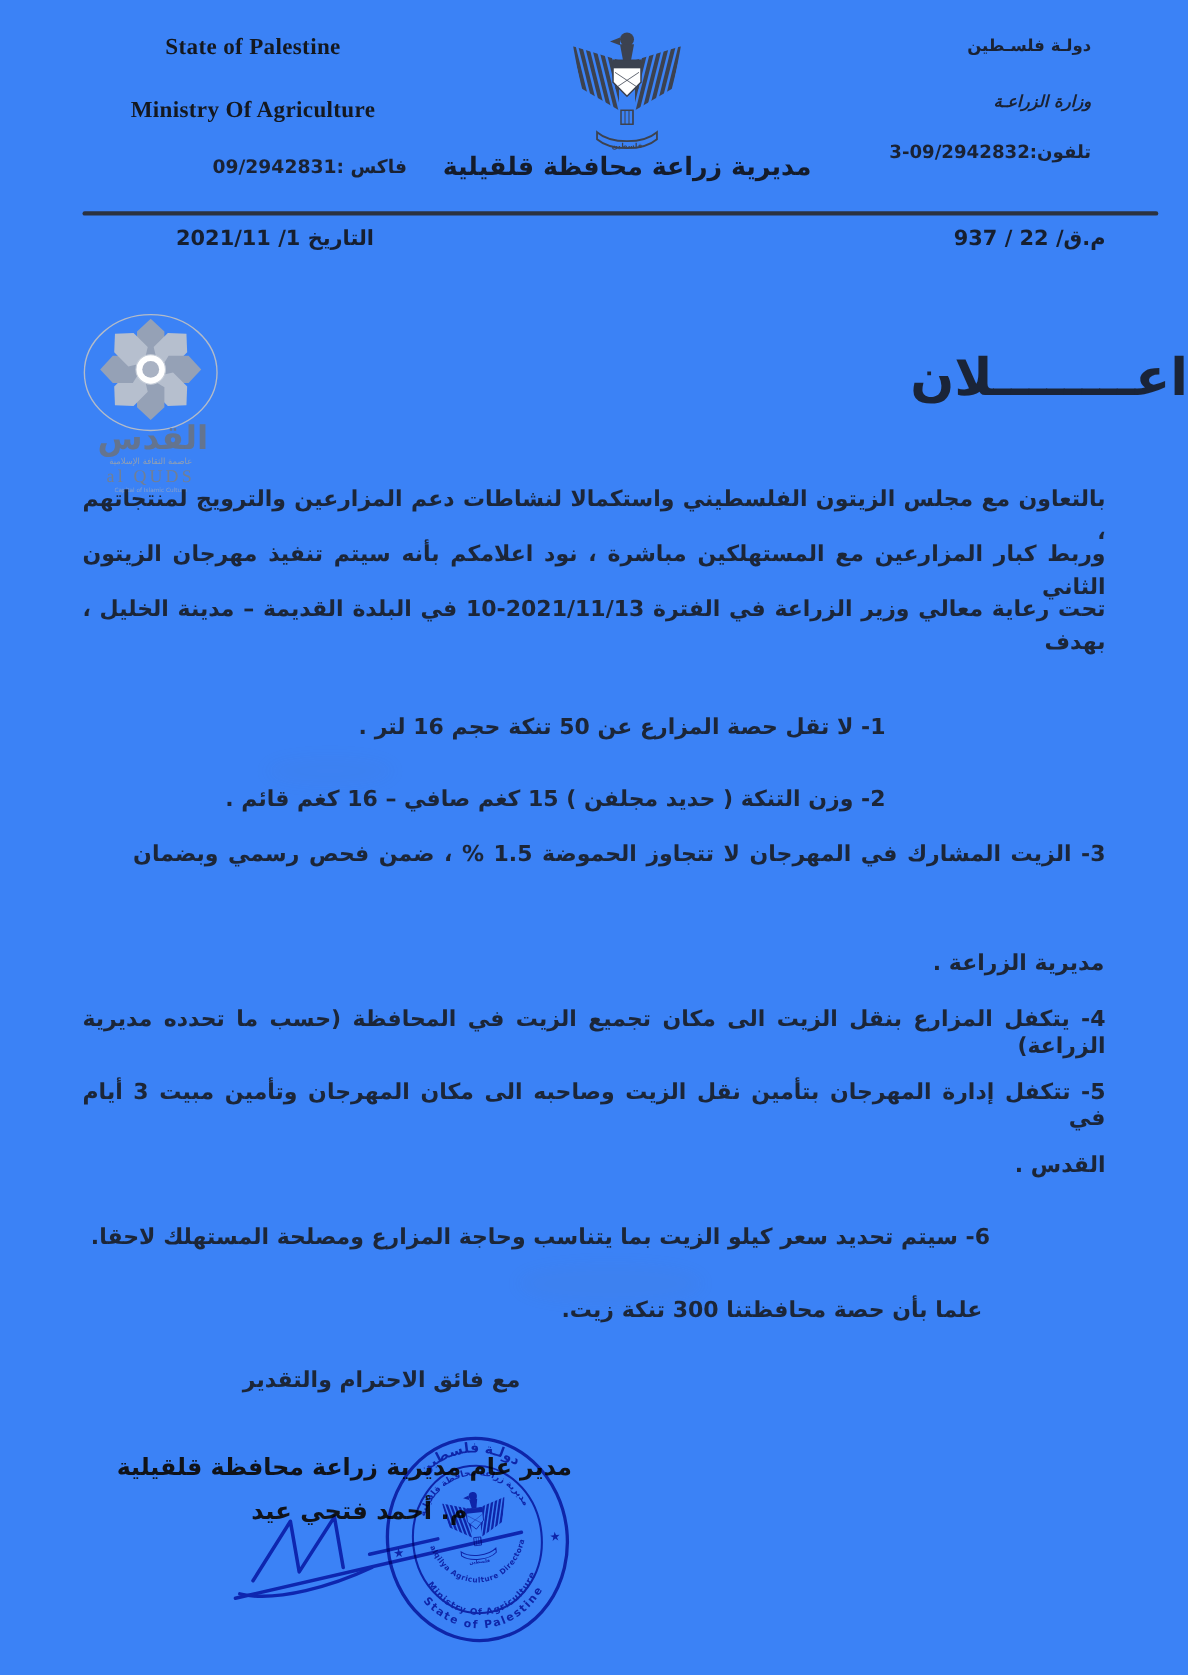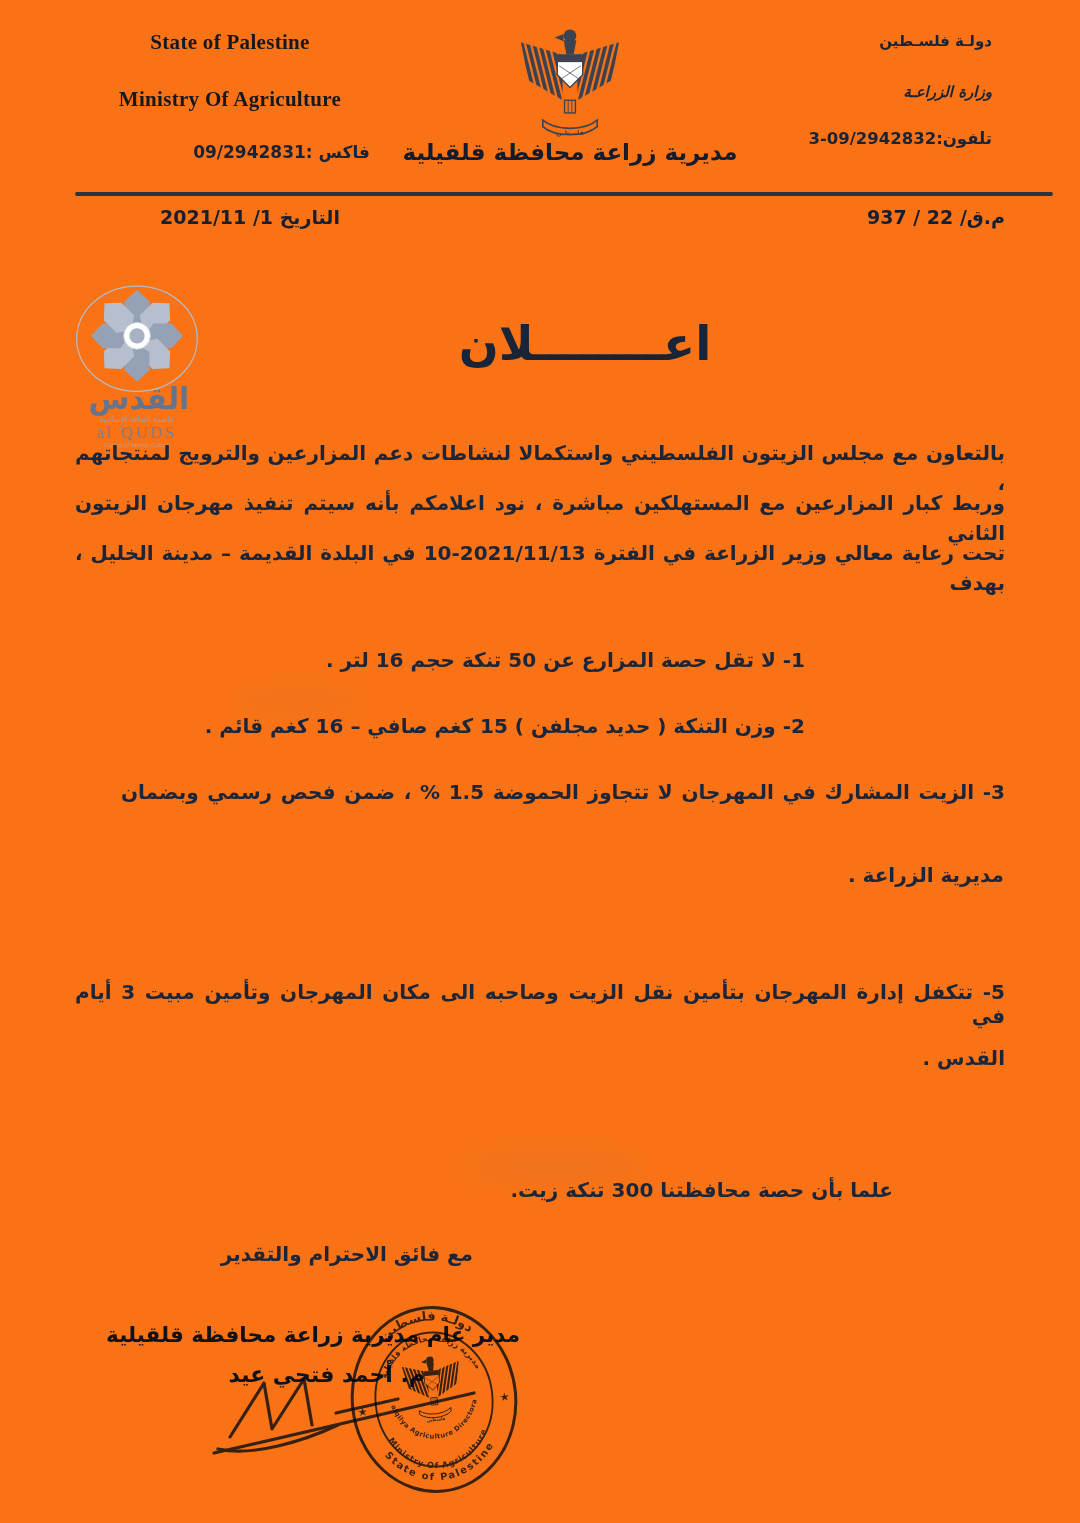--- a/index.html
+++ b/index.html
@@ -1,31 +1,31 @@
 <!DOCTYPE html>
 <html lang="ar"><head>
 <meta charset="utf-8">
 <style>
   html,body{margin:0;padding:0;background:#e8e8e6;}
   .page{
     position:relative;width:1080px;height:1523px;margin:0 auto;
-    background:#f97316;overflow:hidden;
+    background:#3b82f6;overflow:hidden;
     font-family:"DejaVu Sans",sans-serif;color:#1c2638;
   }
   .abs{position:absolute;}
   .ar{direction:rtl;unicode-bidi:embed;}
   .en-serif{font-family:"Liberation Serif",serif;}
   
   .hdr-en{font-weight:700;font-size:21px;color:#14181f;letter-spacing:.3px;}
   .hdr-ar{font-weight:700;font-size:15px;color:#1a2233;}
   .hdr-contact{font-weight:700;font-size:17px;color:#1a2233;}
   .rule{height:4px;background:#2b3240;border-radius:2px;}
   .meta{font-weight:700;font-size:19px;color:#161f30;white-space:nowrap;}
   
-  .doc-title{font-size:47px;font-weight:700;color:#1a2437;text-align:center;}
+  .doc-title{font-size:47px;font-weight:700;color:#1a2437;text-align:right;}
   
   .pline{font-size:20px;font-weight:700;line-height:30px;color:#1c2638;
          text-align:justify;text-align-last:justify;}
   .bline{font-size:20px;font-weight:700;color:#1c2638;white-space:nowrap;text-align:right;}
   .jline{font-size:20px;font-weight:700;color:#1c2638;text-align:justify;text-align-last:justify;}
   .ul{text-decoration:underline;text-decoration-thickness:2px;text-underline-offset:7px;}
   .sig-txt{font-weight:700;color:#101319;white-space:nowrap;}
   .stamp{mix-blend-mode:multiply;opacity:.92;transform:rotate(-6deg);}
   .scrib{mix-blend-mode:multiply;opacity:.95;}
   .smudge{background:#6a7080;border-radius:50%;filter:blur(8px);}
@@ -147,24 +147,26 @@
   </svg>
 
   <div class="abs doc-title ar" style="left:0;right:0;top:316px;padding-left:90px;">اعــــــــلان</div>
 
   <div class="abs pline ar" style="left:75px;right:75px;top:438px;">بالتعاون مع مجلس الزيتون الفلسطيني واستكمالا لنشاطات دعم المزارعين والترويج لمنتجاتهم ،</div>
   <div class="abs pline ar" style="left:75px;right:75px;top:488px;">وربط كبار المزارعين مع المستهلكين مباشرة ، نود اعلامكم بأنه سيتم تنفيذ مهرجان الزيتون الثاني</div>
   <div class="abs pline ar" style="left:75px;right:75px;top:538px;">تحت رعاية معالي وزير الزراعة في الفترة 2021/11/13-10 في البلدة القديمة – مدينة الخليل ، بهدف</div>
 
   <div class="abs bline ar" style="right:275px;top:648px;">1- لا تقل حصة المزارع عن 50 تنكة حجم 16 لتر .</div>
   <div class="abs bline ar" style="right:275px;top:714px;margin-left:48px;">2- وزن التنكة ( حديد مجلفن ) 15 كغم صافي – 16 كغم قائم .</div>
-  <div class="abs jline ar" style="left:75px;right:75px;top:780px;margin-left:46px;">3- الزيت المشارك في المهرجان لا تتجاوز الحموضة 1.5 % ، ضمن فحص رسمي وبضمان</div>
+  <div class="abs jline ar" style="left:75px;right:75px;top:764px;margin-left:46px;">3- الزيت المشارك في المهرجان لا تتجاوز الحموضة 1.5 % ، ضمن فحص رسمي وبضمان</div>
   <div class="abs bline ar" style="right:76px;top:847px;margin-top:16px;">مديرية الزراعة .</div>
+  <div class="abs jline ar" style="left:75px;right:75px;top:914px;">4- يتكفل المزارع بنقل الزيت الى مكان تجميع الزيت في المحافظة (حسب ما تحدده مديرية الزراعة)</div>
   <div class="abs jline ar" style="left:75px;right:75px;top:980px;">5- تتكفل إدارة المهرجان بتأمين نقل الزيت وصاحبه الى مكان المهرجان وتأمين مبيت 3 أيام في</div>
   <div class="abs bline ar" style="right:75px;top:1046px;">القدس .</div>
+  <div class="abs bline ar" style="right:180px;top:1112px;">6- سيتم تحديد سعر كيلو الزيت بما يتناسب وحاجة المزارع ومصلحة المستهلك لاحقا.</div>
 
   <div class="abs bline ar" style="right:187px;top:1178px;">علما بأن حصة محافظتنا 300 تنكة زيت.</div>
   <div class="abs bline ar" style="right:607px;top:1242px;">مع فائق الاحترام والتقدير</div>
 
   <div class="abs sig-txt ar" style="right:560px;top:1322px;font-size:21.5px;">مدير عام مديرية زراعة محافظة قلقيلية</div>
   <div class="abs sig-txt ar" style="right:655px;top:1362px;font-size:22px;">م. أحمد فتحي عيد</div>
 
   <svg class="abs stamp" style="left:348px;top:1303px;" width="172" height="193" viewBox="0 0 200 224">
     <g stroke="#2b38a8" fill="none">
       <ellipse cx="100" cy="112" rx="95" ry="107" stroke-width="3.5"></ellipse>

